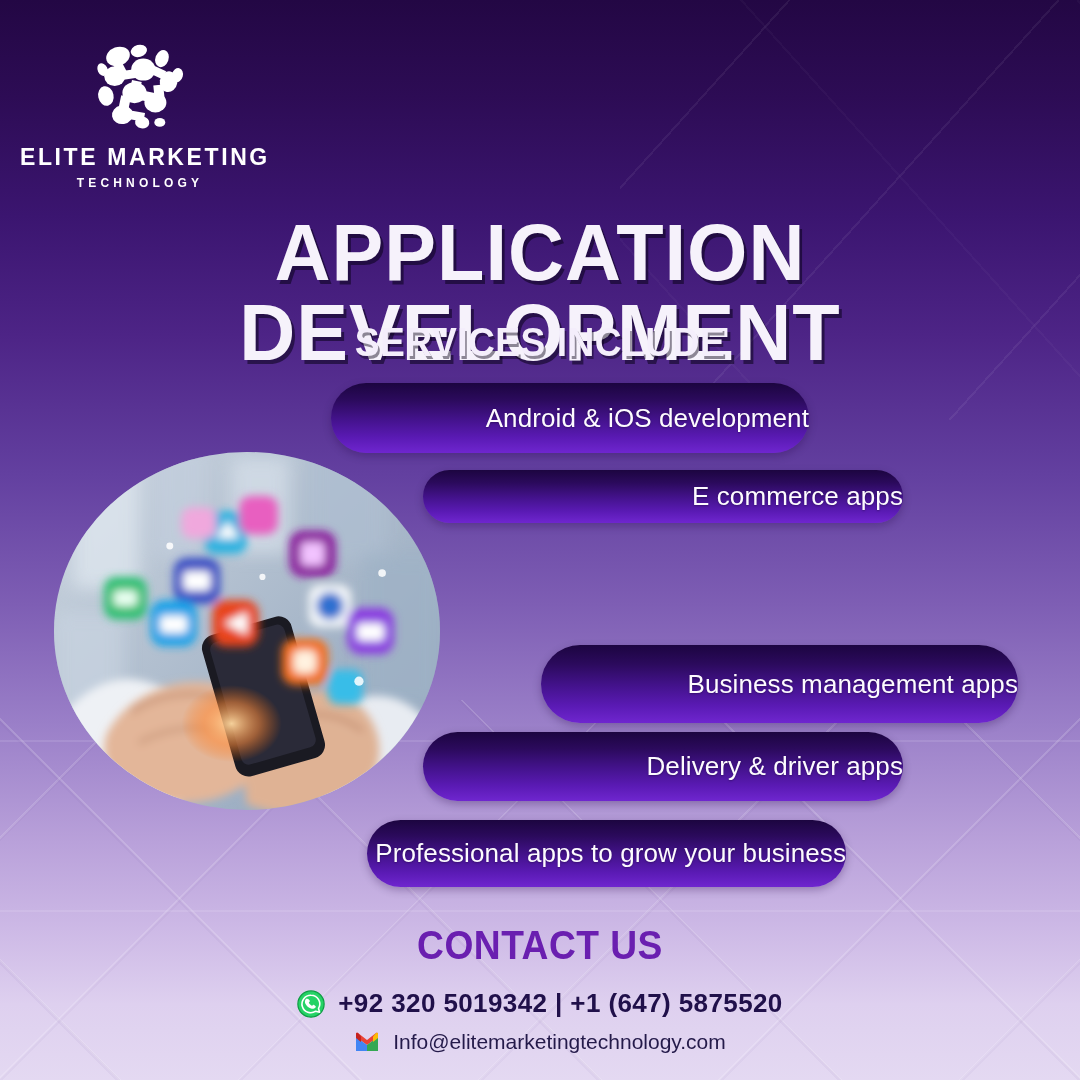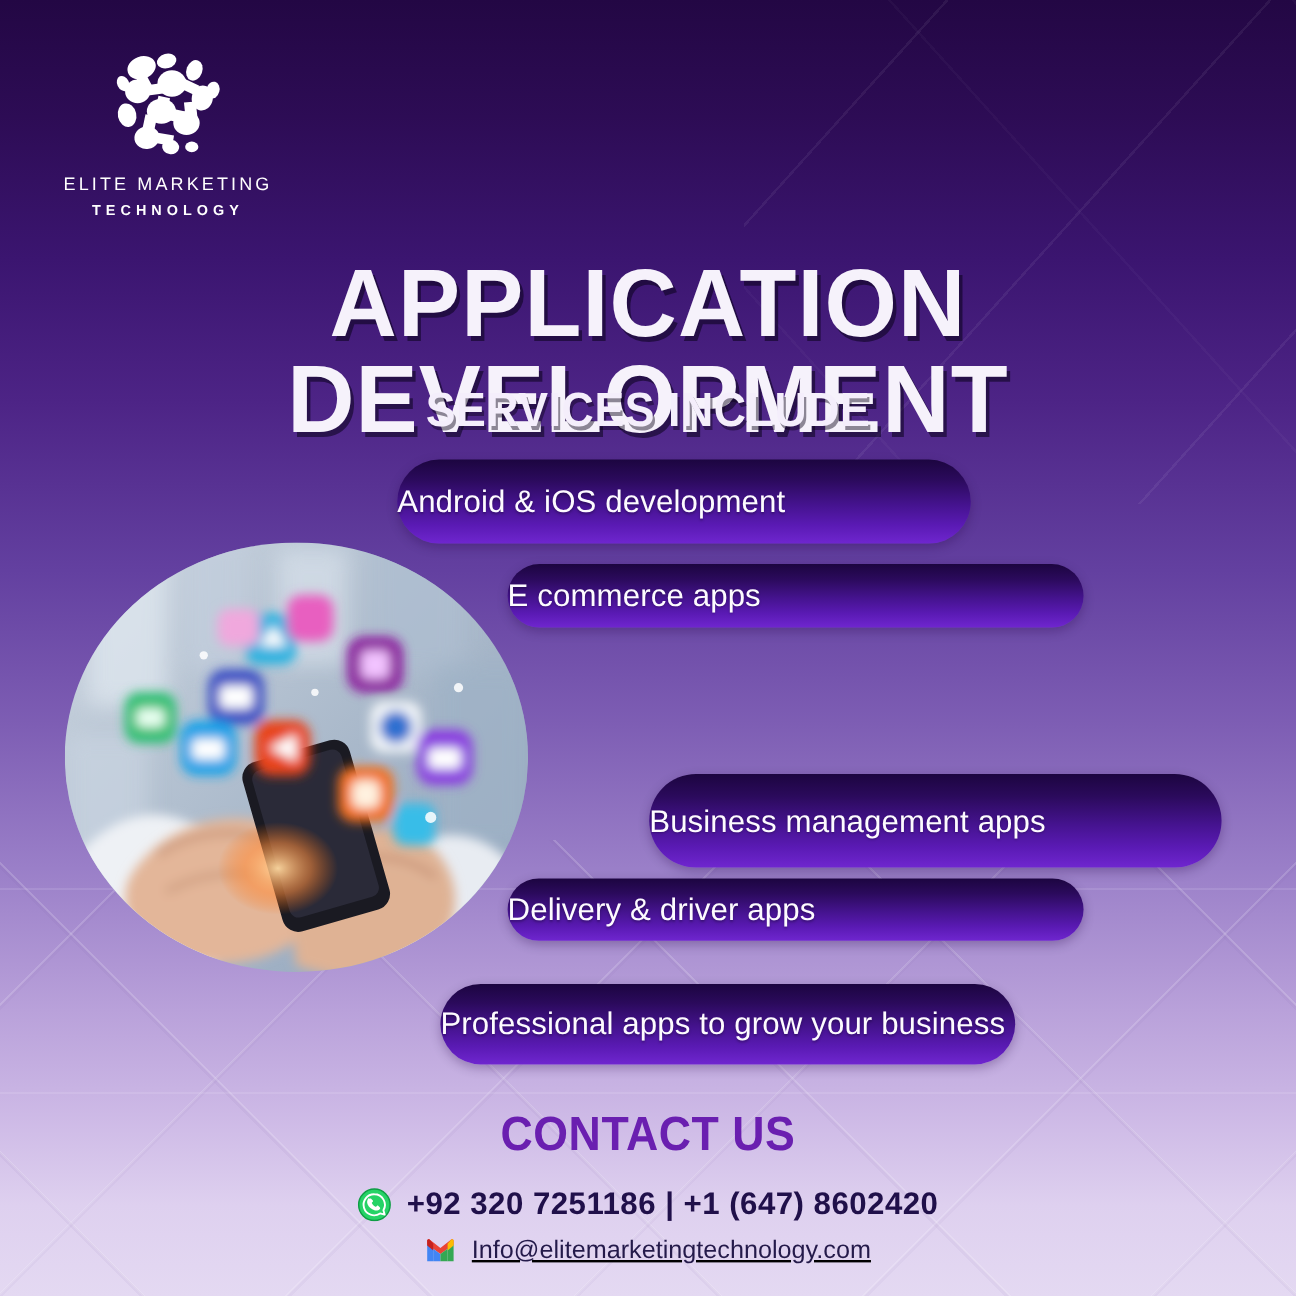--- a/index.html
+++ b/index.html
@@ -47,21 +47,21 @@
     opacity:.20;
     background:
       repeating-linear-gradient(-48deg, rgba(255,255,255,0) 0 96px, rgba(255,255,255,.30) 96px 98px, rgba(255,255,255,0) 98px 200px),
       repeating-linear-gradient(48deg, rgba(255,255,255,0) 0 120px, rgba(255,255,255,.14) 120px 122px, rgba(255,255,255,0) 122px 250px);
   }
 
   
   .logo{position:absolute;left:20px;top:30px;width:240px;text-align:center;}
   .logo-mark{width:110px;height:110px;margin:0 auto 6px;display:block;}
   .logo-name{
-    color:#ffffff;font-weight:normal;font-size:15px;letter-spacing:2.6px;
+    color:#ffffff;font-weight:bold;font-size:23px;letter-spacing:2.6px;
     line-height:1;white-space:nowrap;
   }
   .logo-sub{
     color:#ffffff;font-weight:bold;font-size:12px;letter-spacing:4.2px;
     margin-top:8px;line-height:1;white-space:nowrap;
   }
 
   
   .title{
     position:absolute;left:0;right:0;top:213px;text-align:center;
@@ -82,49 +82,49 @@
 
   
   .photo{
     position:absolute;left:54px;top:452px;width:386px;height:358px;
     border-radius:50%;overflow:hidden;
   }
   .photo svg{display:block;width:100%;height:100%;}
 
   
   .pill{
-    position:absolute;display:flex;align-items:center;justify-content:flex-start;
+    position:absolute;display:flex;align-items:center;justify-content:flex-end;
     border-radius:999px;
     background:linear-gradient(180deg,#1c0540 0%,#2b0a5c 24%,#45138f 54%,#5a1ab4 78%,#6f26cf 100%);
     box-shadow:0 3px 9px rgba(35,8,70,.30);
   }
   .pill span{
     color:#fdfbff;font-size:26px;font-weight:400;letter-spacing:.1px;
     white-space:nowrap;text-shadow:0 1px 2px rgba(0,0,0,.28);
   }
   .p1{left:331px;top:383px;width:478px;height:70px;}
   .p2{left:423px;top:470px;width:480px;height:53px;}
   .p3{left:541px;top:557px;width:477px;height:70px;}
   .p4{left:541px;top:645px;width:477px;height:78px;}
-  .p5{left:423px;top:732px;width:480px;height:52px;}
+  .p5{left:423px;top:732px;width:480px;height:69px;}
   .p6{left:331px;top:820px;width:479px;height:67px;margin-left:36px;}
 
   
   .contact-title{
     position:absolute;left:0;right:0;top:925px;text-align:center;
     font-family:"Liberation Sans Narrow","Liberation Sans",sans-serif;
     font-weight:bold;font-size:40px;line-height:1;
     color:#6a1fb0;letter-spacing:.5px;transform:scaleX(.93);
   }
   .contact-row{
     position:absolute;left:0;right:0;display:flex;
     align-items:center;justify-content:center;gap:13px;
   }
   .row-phone{top:988px;}
-  .row-mail{top:1030px;text-decoration:underline;}
+  .row-mail{top:1030px;}
   .phone-text{
     font-size:26px;font-weight:bold;color:#20104a;letter-spacing:.4px;white-space:nowrap;
   }
   .mail-text{
     font-size:21px;font-weight:400;color:#241a4a;letter-spacing:0;white-space:nowrap;
   }
   .ico{display:block;flex:none;}
 </style>
 </head>
 <body>
@@ -272,21 +272,21 @@
 
   <div class="contact-title">CONTACT US</div>
 
   <div class="contact-row row-phone">
     <svg class="ico" width="28" height="28" viewBox="0 0 32 32">
       <circle cx="16" cy="16" r="15" fill="#25D366"></circle>
       <circle cx="16" cy="16" r="15" fill="none" stroke="#0f9d45" stroke-width="1.4"></circle>
       <path d="M10.6 9.6c-1.6 1.6-2 4-1 6.1 1.2 2.6 3.6 4.6 6.4 5.4 1.9.6 3.9.2 5.2-1.2.4-.4.4-.9.1-1.3l-1.7-1.6c-.3-.3-.8-.3-1.1 0l-.9.8c-.2.2-.5.2-.7.1-1.4-.7-2.6-1.9-3.3-3.3-.1-.2-.1-.5.1-.7l.8-.8c.3-.3.3-.8 0-1.1l-1.6-1.7c-.4-.4-1-.4-1.4 0z" fill="#ffffff"></path>
       <path d="M16 6 a10 10 0 0 1 8.6 15.1 l1.2 4.3 -4.4 -1.2 A10 10 0 1 1 16 6 z" fill="none" stroke="#ffffff" stroke-width="1.8" stroke-linejoin="round"></path>
     </svg>
-    <span class="phone-text">+92 320  7251186 | +1 (647) 8602420</span>
+    <span class="phone-text">+92 320  5019342 | +1 (647) 5875520</span>
   </div>
 
   <div class="contact-row row-mail">
     <svg class="ico" width="26" height="20" viewBox="0 0 52 40">
       <path d="M4 38 L4 10 L14 10 L14 38 Z" fill="#4285F4"></path>
       <path d="M38 38 L38 10 L48 10 L48 38 Z" fill="#34A853"></path>
       <path d="M4 10 L4 4 C4 2 6 1 8 2 L26 16 L44 2 C46 1 48 2 48 4 L48 10 L26 26 Z" fill="#EA4335"></path>
       <path d="M4 10 L26 26 L26 38 L14 38 L14 16 Z" fill="#4285F4"></path>
       <path d="M48 10 L26 26 L26 38 L38 38 L38 16 Z" fill="#34A853"></path>
       <path d="M44 2 C46 1 48 2 48 4 L48 12 L38 20 L38 9 Z" fill="#FBBC04"></path>

